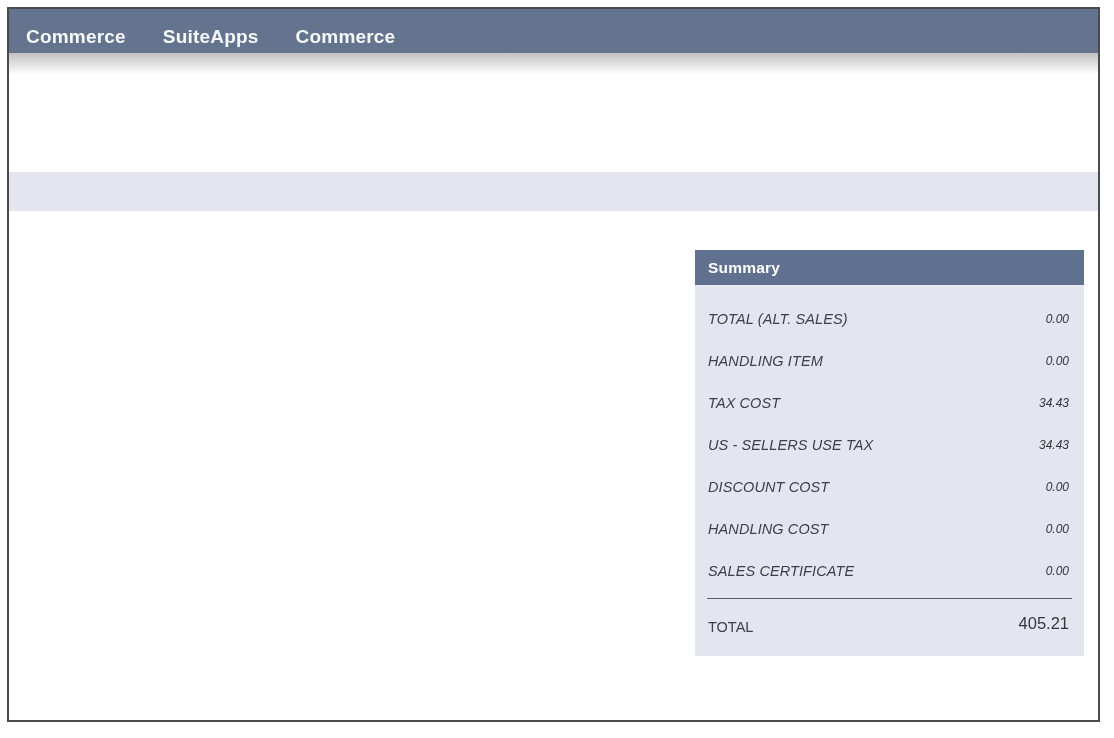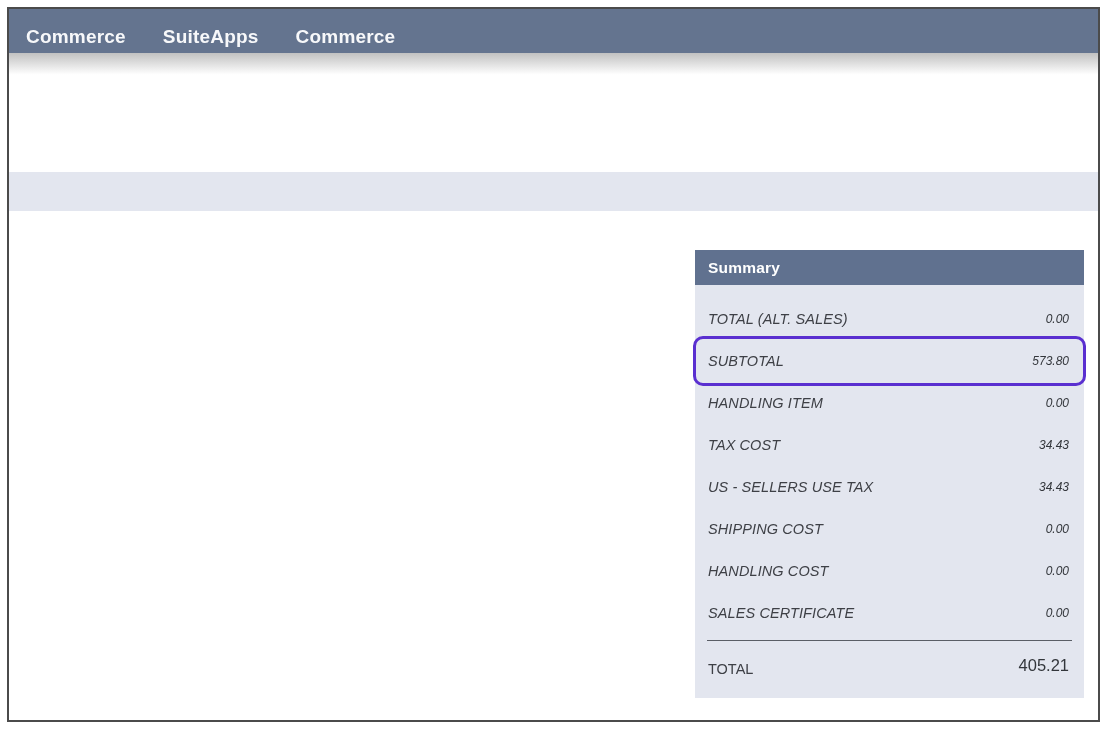--- a/index.html
+++ b/index.html
@@ -152,38 +152,33 @@
 
     <div class="summary-panel">
       <div class="summary-header">Summary</div>
       <div class="summary-body">
         <div id="summary-rows">
             <div class="summary-row">
     <span class="row-label">TOTAL (ALT. SALES)</span>
     <span class="row-value">0.00</span>
   </div>
             <div class="summary-row">
-    <span class="row-label">SUBTOTAL</span>
-    <span class="row-value">573.80</span>
-  <div class="hl-box"></div>
-            </div>
-            <div class="summary-row">
     <span class="row-label">HANDLING ITEM</span>
     <span class="row-value">0.00</span>
   </div>
             <div class="summary-row">
     <span class="row-label">TAX COST</span>
     <span class="row-value">34.43</span>
   </div>
             <div class="summary-row">
     <span class="row-label">US - SELLERS USE TAX</span>
     <span class="row-value">34.43</span>
   </div>
             <div class="summary-row">
-    <span class="row-label">SHIPPING COST</span>
+    <span class="row-label">DISCOUNT COST</span>
     <span class="row-value">0.00</span>
   </div>
             <div class="summary-row">
     <span class="row-label">HANDLING COST</span>
     <span class="row-value">0.00</span>
   </div>
             <div class="summary-row">
     <span class="row-label">SALES CERTIFICATE</span>
     <span class="row-value">0.00</span>
   </div>

